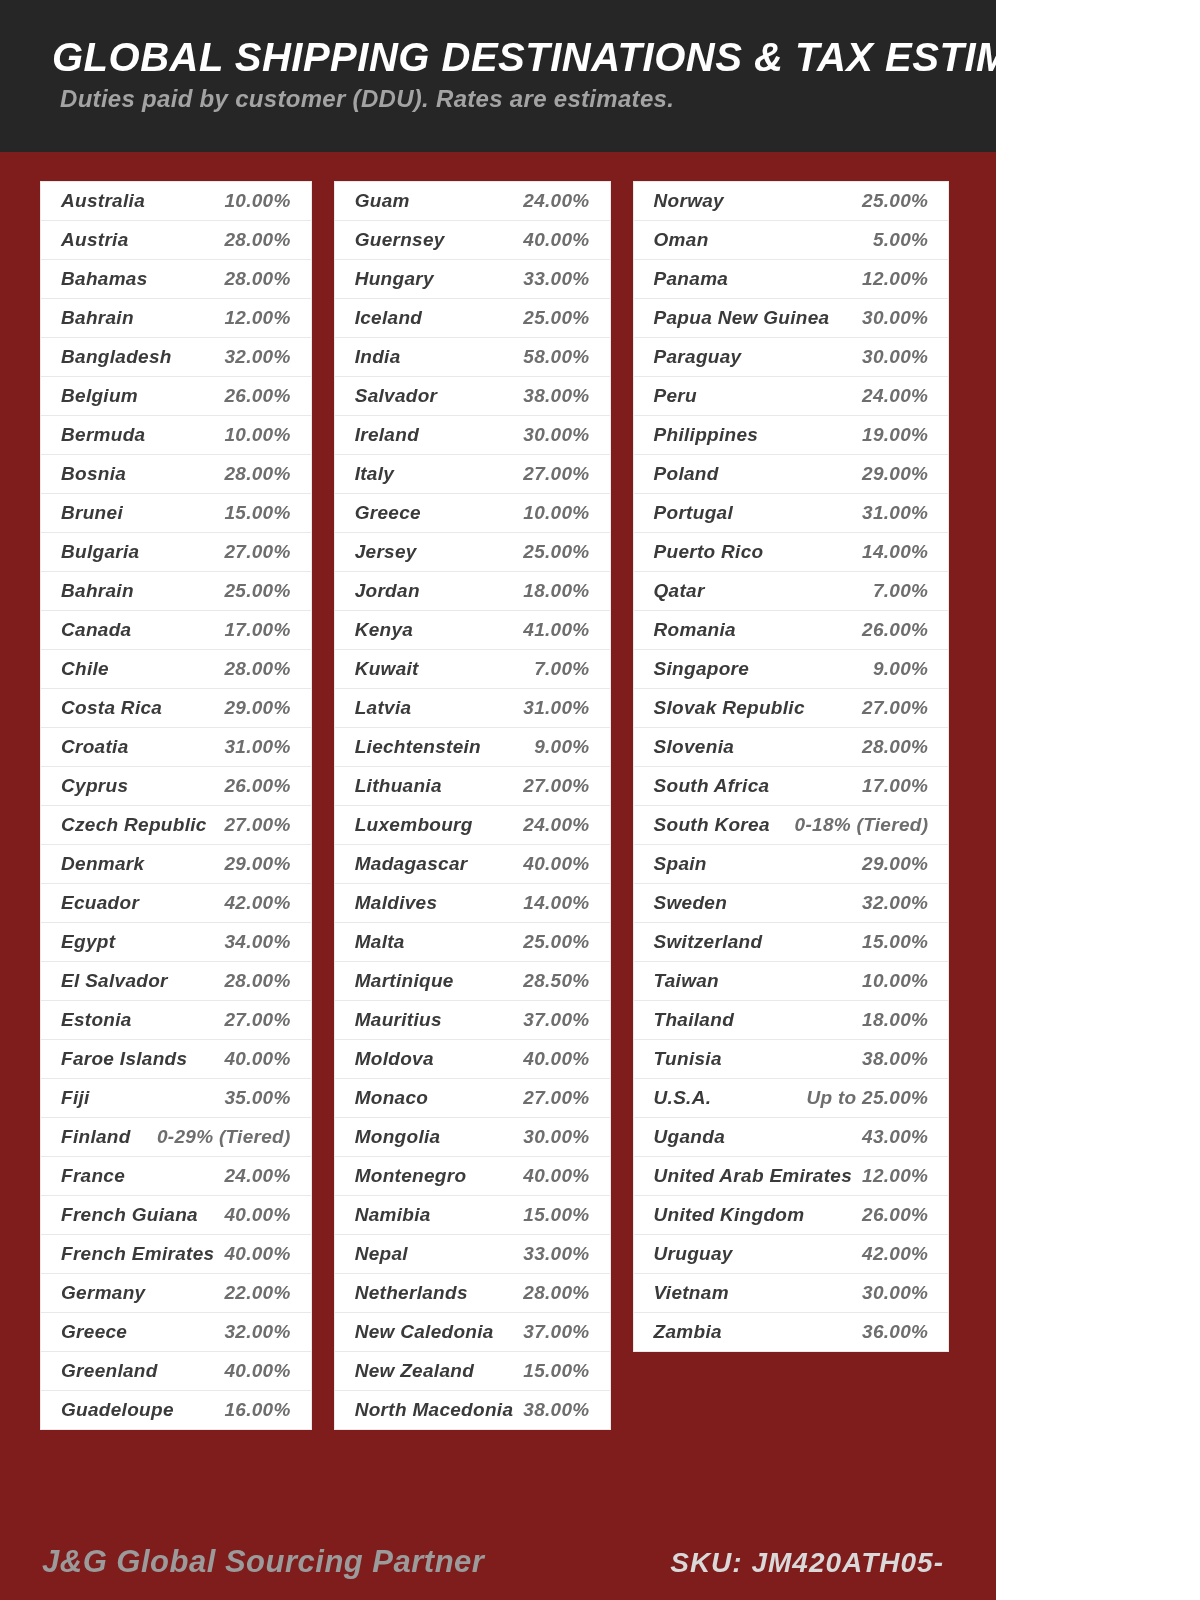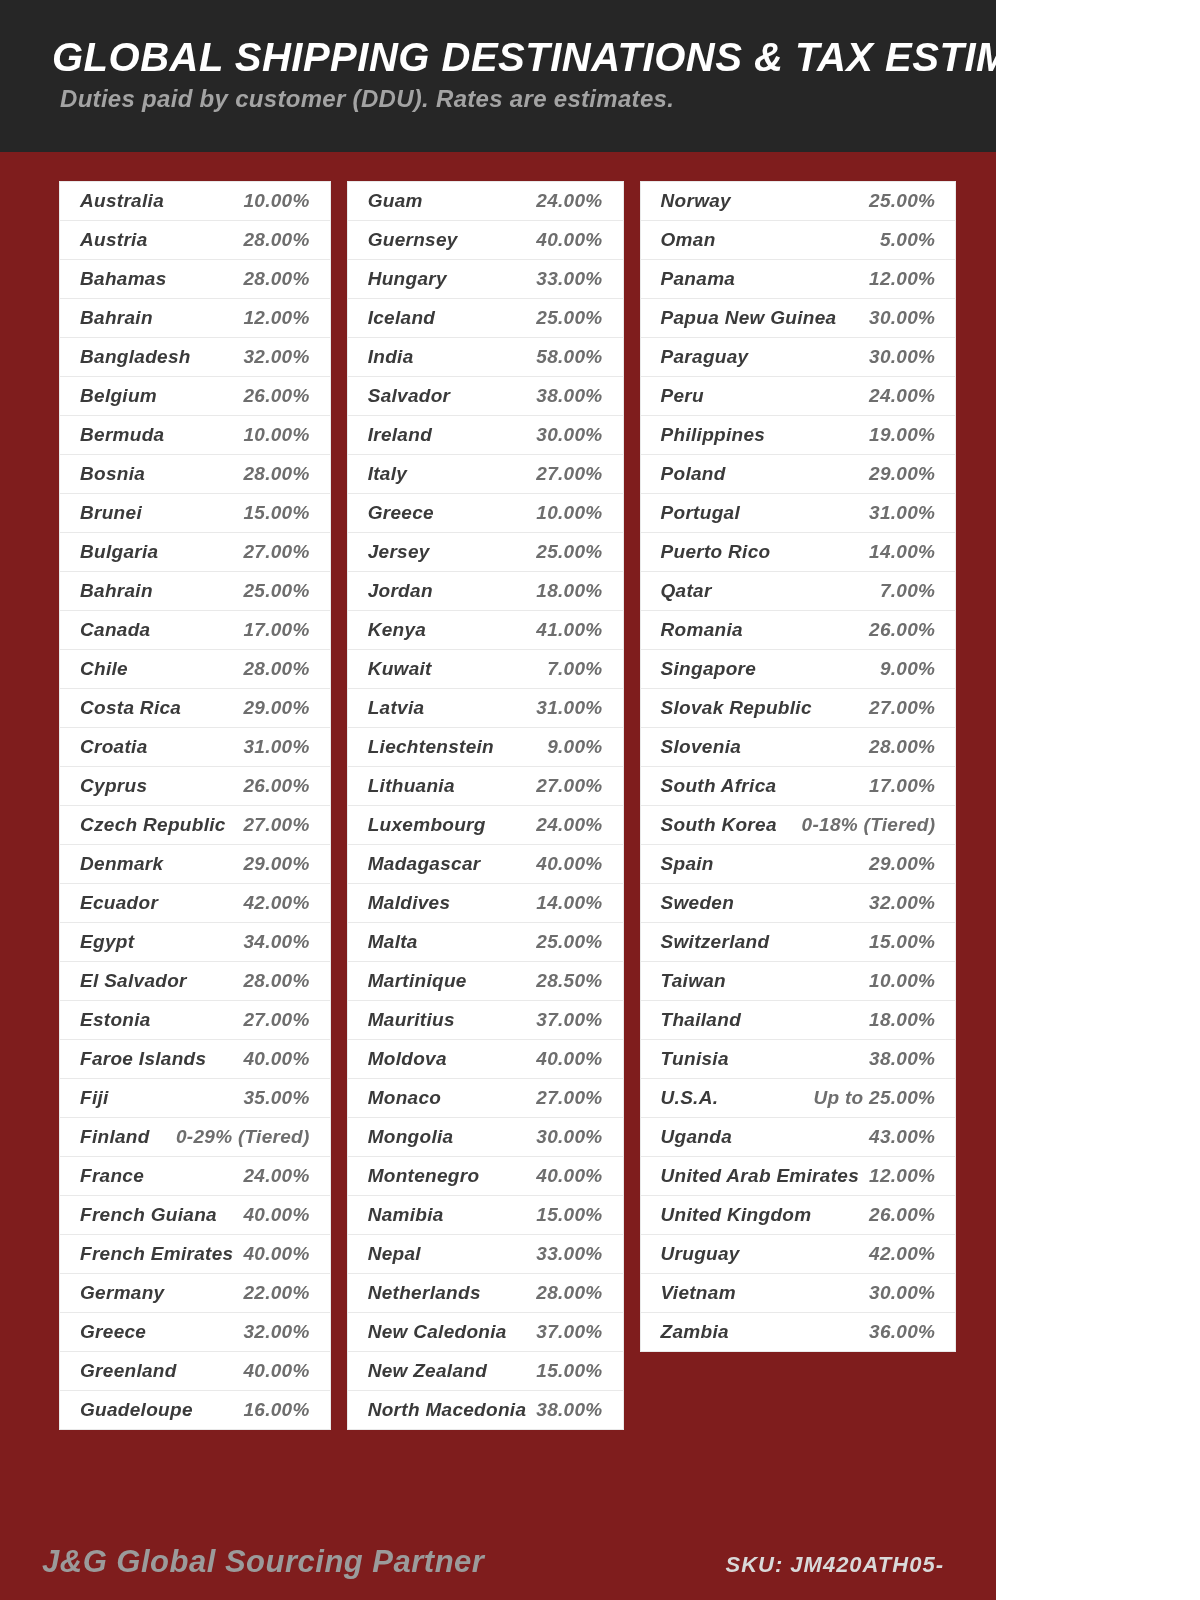--- a/index.html
+++ b/index.html
@@ -34,24 +34,24 @@
   }
   .banner p {
     margin: 5px 0 0 8px;
     color: #a3a3a3;
     font-size: 24px;
     line-height: 28px;
     font-weight: 700;
     letter-spacing: 0.3px;
   }
   .table {
-    margin: 29px 52px 0 59px;
+    margin: 29px 52px 0 40px;
     display: grid;
     grid-template-columns: 1fr 1fr 1fr;
-    column-gap: 16px;
+    column-gap: 22px;
     align-items: start;
   }
   .row {
     box-sizing: border-box;
     display: flex;
     justify-content: space-between;
     align-items: center;
     height: 40px;
     padding: 0 20px;
     background: #ffffff;
@@ -82,21 +82,21 @@
     justify-content: space-between;
     align-items: baseline;
   }
   .brand {
     font-size: 31px;
     font-weight: 700;
     color: #9b9b9b;
     letter-spacing: 0.5px;
   }
   .sku {
-    font-size: 22px;
+    font-size: 28px;
     font-weight: 700;
     color: #d9d9d9;
     letter-spacing: 1px;
   }
 </style>
 </head>
 <body>
 
 <div class="page">
 

